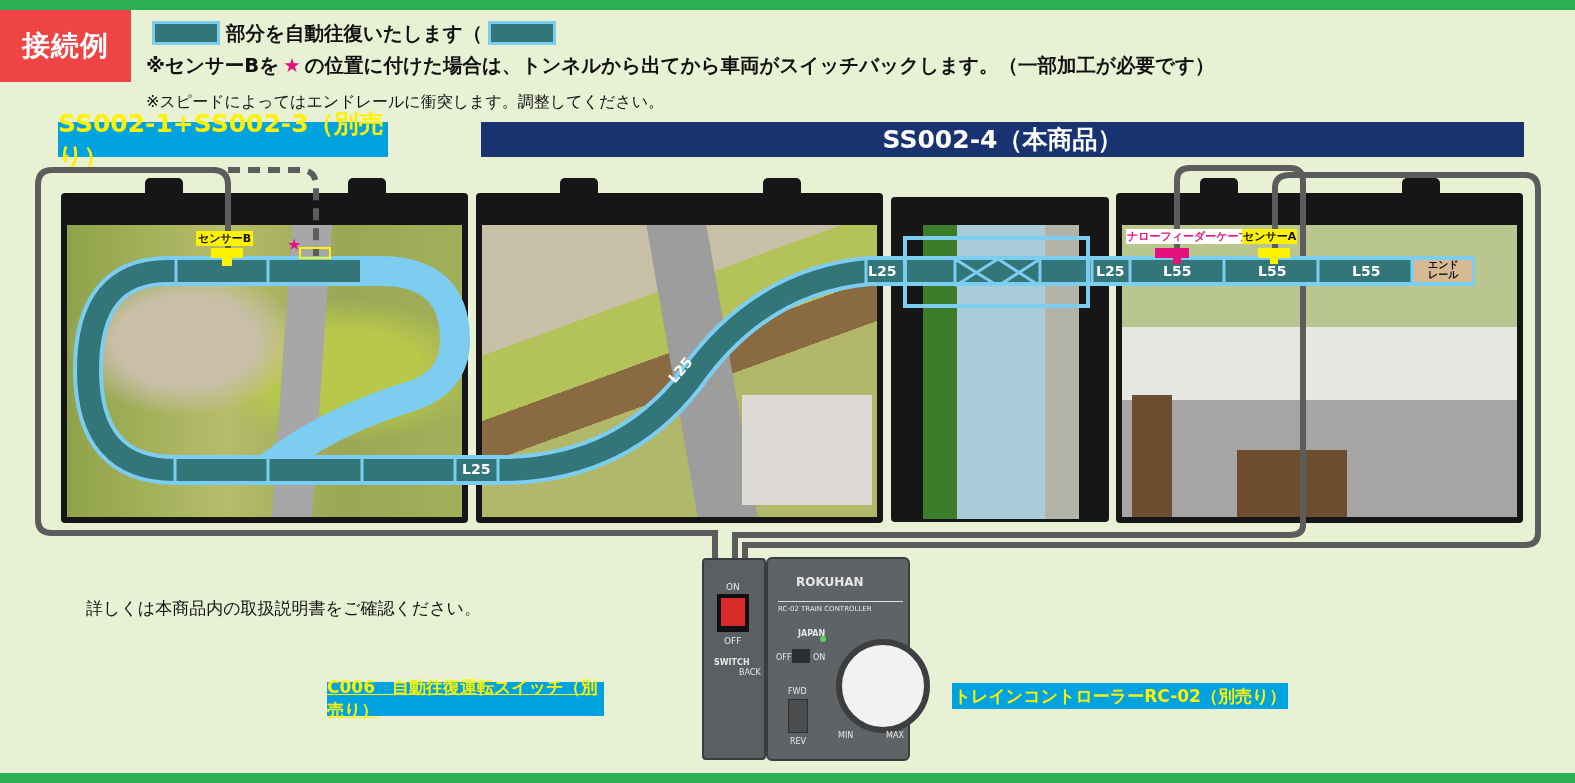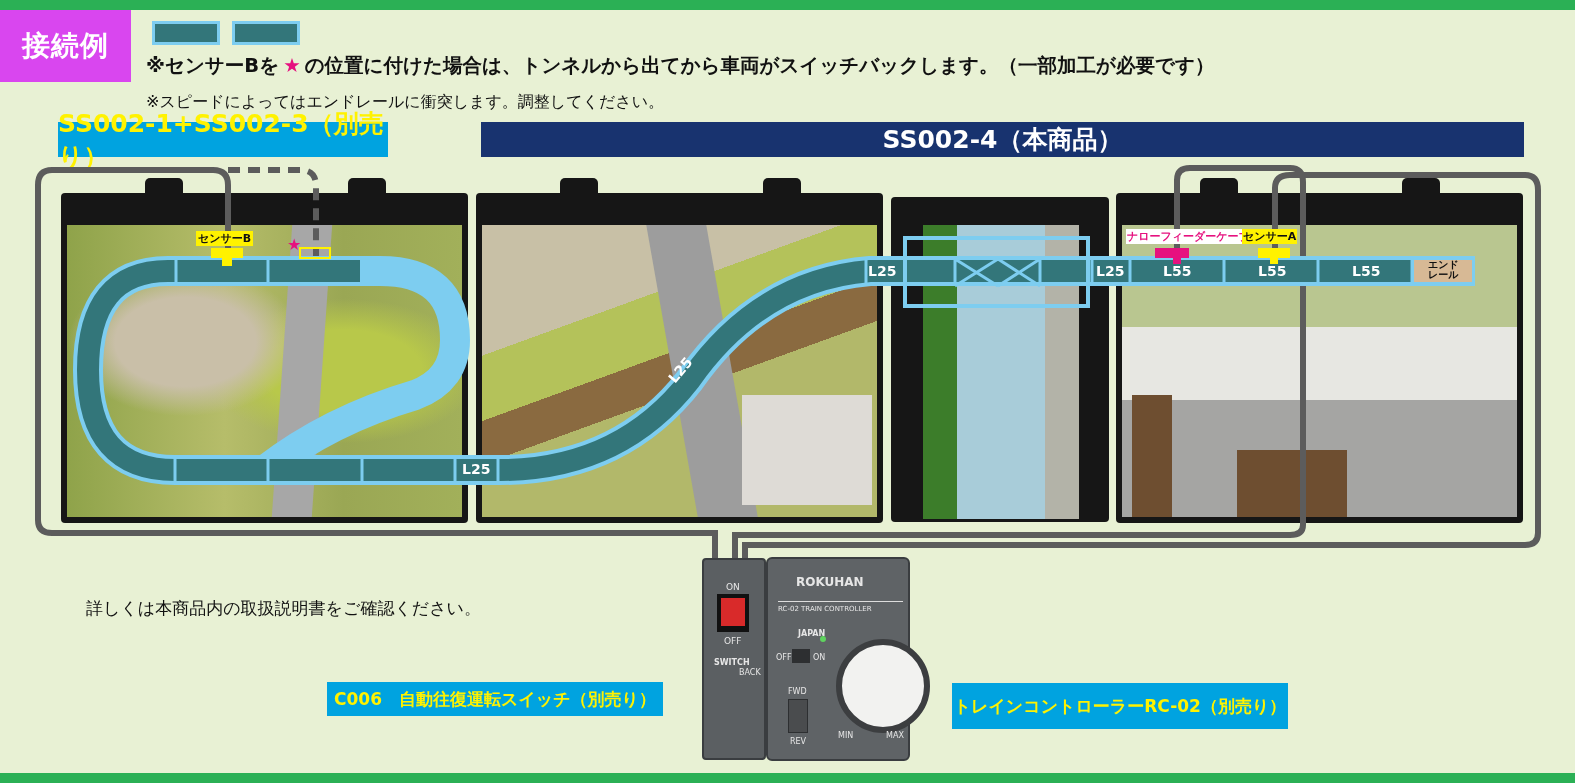--- a/index.html
+++ b/index.html
@@ -1,19 +1,19 @@
 <!DOCTYPE html>
 <html><head>
 <meta charset="utf-8">
 <style>
   html,body{margin:0;padding:0;}
   body{width:1575px;height:783px;background:#e8f1d4;position:relative;overflow:hidden;font-family:"DejaVu Sans","Liberation Sans",sans-serif;}
   .topbar{position:absolute;left:0;top:0;width:1575px;height:10px;background:#2bb055;}
   .botbar{position:absolute;left:0;top:773px;width:1575px;height:10px;background:#2bb055;}
-  .tag{position:absolute;left:0;top:10px;width:131px;height:72px;background:#d946ef;color:#fff;font-weight:bold;font-size:28px;display:flex;align-items:center;justify-content:center;letter-spacing:1px;}
+  .tag{position:absolute;left:0;top:10px;width:131px;height:72px;background:#ef4444;color:#fff;font-weight:bold;font-size:28px;display:flex;align-items:center;justify-content:center;letter-spacing:1px;}
   .line1,.line2{position:absolute;left:146px;font-weight:bold;font-size:19.5px;color:#111;white-space:nowrap;display:flex;align-items:center;}
   .line1{top:18px;height:30px;}
   .line2{top:50px;height:30px;}
   .swatch{display:inline-block;width:62px;height:18px;background:#33767a;border:3px solid #7dcdf0;margin:0 6px;}
   .star{color:#e6117f;margin:0 4px;}
   .note{position:absolute;left:146px;top:92px;font-size:16px;color:#111;}
   .label-left{position:absolute;left:58px;top:122px;width:330px;height:35px;background:#00a3e0;color:#fff200;font-weight:bold;font-size:25px;display:flex;align-items:center;justify-content:center;}
   .label-right{position:absolute;left:481px;top:122px;width:1043px;height:35px;background:#18336f;color:#fff;font-weight:bold;font-size:25px;display:flex;align-items:center;justify-content:center;}
   .board{position:absolute;background:#161616;border-radius:4px;}
   .tab{position:absolute;background:#161616;border-radius:5px 5px 0 0;}
@@ -27,20 +27,21 @@
   .tiny{position:absolute;color:#e6e6e6;font-size:8px;font-family:"DejaVu Sans",sans-serif;}
 </style>
 </head>
 <body>
 
 <div class="topbar"></div>
 <div class="tag">接続例</div>
 
 <div class="line1">
   <span class="swatch"></span>
+  <span>部分を自動往復いたします（</span>
   <span class="swatch"></span>
 </div>
 <div class="line2">
   <span>※センサーBを</span>
   <span class="star">★</span>
   <span>の位置に付けた場合は、トンネルから出てから車両がスイッチバックします。（一部加工が必要です）</span>
 </div>
 <div class="note">※スピードによってはエンドレールに衝突します。調整してください。</div>
 
 <div class="label-left">SS002-1+SS002-3（別売り）</div>
@@ -152,16 +153,16 @@
   <div style="position:absolute;left:24px;top:90px;width:18px;height:14px;background:#2d2f31;"></div>
   <div class="tiny" style="left:45px;top:94px;">ON</div>
   <div class="tiny" style="left:20px;top:128px;">FWD</div>
   <div style="position:absolute;left:20px;top:140px;width:18px;height:32px;background:#4a4c4e;border:1px solid #2d2f31;"></div>
   <div class="tiny" style="left:22px;top:178px;">REV</div>
   <div style="position:absolute;left:68px;top:80px;width:82px;height:82px;border-radius:50%;background:#f2f2f0;border:6px solid #3c3e40;"></div>
   <div class="tiny" style="left:70px;top:172px;">MIN</div>
   <div class="tiny" style="left:118px;top:172px;">MAX</div>
 </div>
 
-<div class="cap" style="left:327px;top:682px;width:336px;height:34px;">C006　自動往復運転スイッチ（別売り）</div>
-<div class="cap" style="left:952px;top:683px;width:336px;height:46px;">トレインコントローラーRC-02（別売り）</div>
+<div class="cap" style="left:327px;top:682px;width:277px;height:34px;text-decoration:underline;">C006　自動往復運転スイッチ（別売り）</div>
+<div class="cap" style="left:952px;top:683px;width:336px;height:26px;">トレインコントローラーRC-02（別売り）</div>
 
 <div class="botbar"></div>
 
 </body></html>

